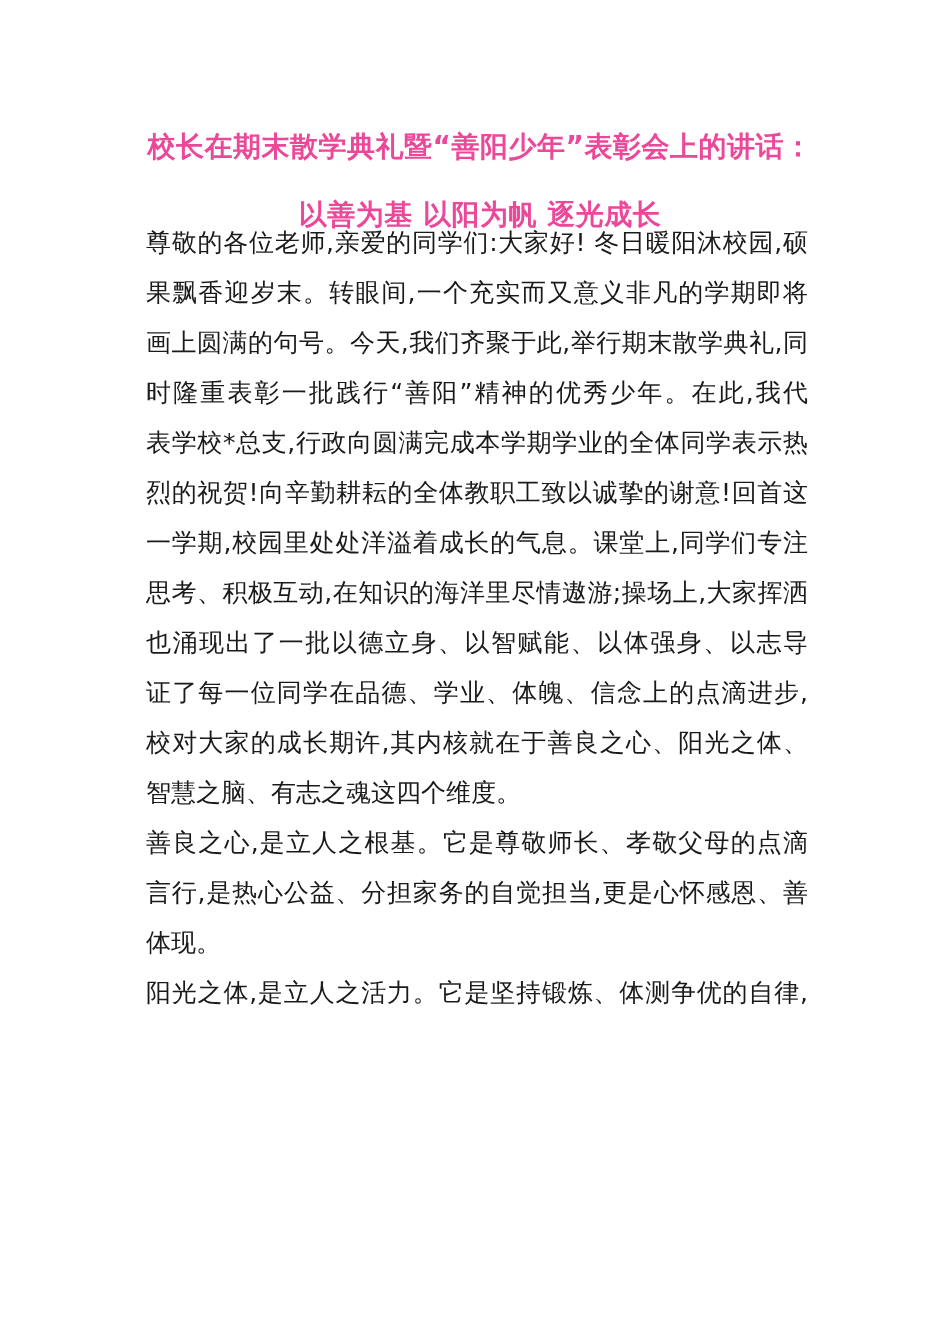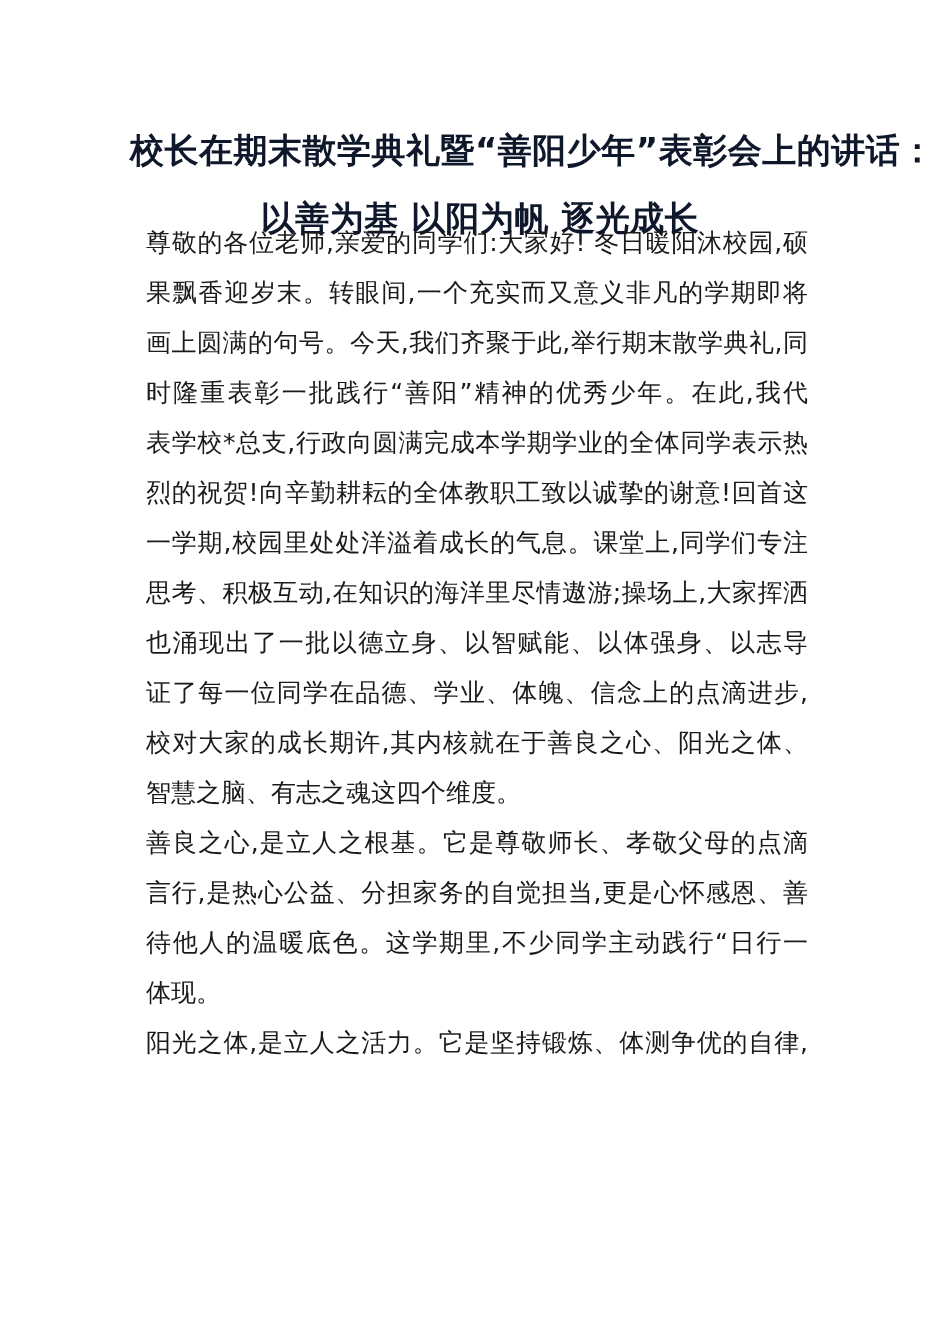--- a/index.html
+++ b/index.html
@@ -21,23 +21,23 @@
     width: 950px;
     height: 1344px;
     background: #ffffff;
   }
   .title {
     position: absolute;
     left: 130px;
     width: 700px;
     text-align: center;
     font-weight: bold;
-    font-size: 34px;
+    font-size: 28px;
     letter-spacing: 0.5px;
-    color: #0f172a;
+    color: #ec4899;
     white-space: nowrap;
   }
   .title.l1 { top: 128px; }
   .title.l2 { top: 182px; margin-top: 14px; }
   .body-text {
     position: absolute;
     left: 146px;
     top: 226px;
     width: 662px;
   }
@@ -71,18 +71,17 @@
     <div class="line">烈的祝贺!向辛勤耕耘的全体教职工致以诚挚的谢意!回首这</div>
     <div class="line">一学期,校园里处处洋溢着成长的气息。课堂上,同学们专注</div>
     <div class="line">思考、积极互动,在知识的海洋里尽情遨游;操场上,大家挥洒</div>
     <div class="line">也涌现出了一批以德立身、以智赋能、以体强身、以志导</div>
     <div class="line">证了每一位同学在品德、学业、体魄、信念上的点滴进步,</div>
     <div class="line">校对大家的成长期许,其内核就在于善良之心、阳光之体、</div>
     <div class="line last">智慧之脑、有志之魂这四个维度。</div>
 
     <div class="line">善良之心,是立人之根基。它是尊敬师长、孝敬父母的点滴</div>
     <div class="line">言行,是热心公益、分担家务的自觉担当,更是心怀感恩、善</div>
-    <div class="line">待他人的温暖底色。这学期里,不少同学主动践行“日行一</div>
     <div class="line last">体现。</div>
 
     <div class="line">阳光之体,是立人之活力。它是坚持锻炼、体测争优的自律,</div>
   </div>
 </div>
 
 </body></html>

